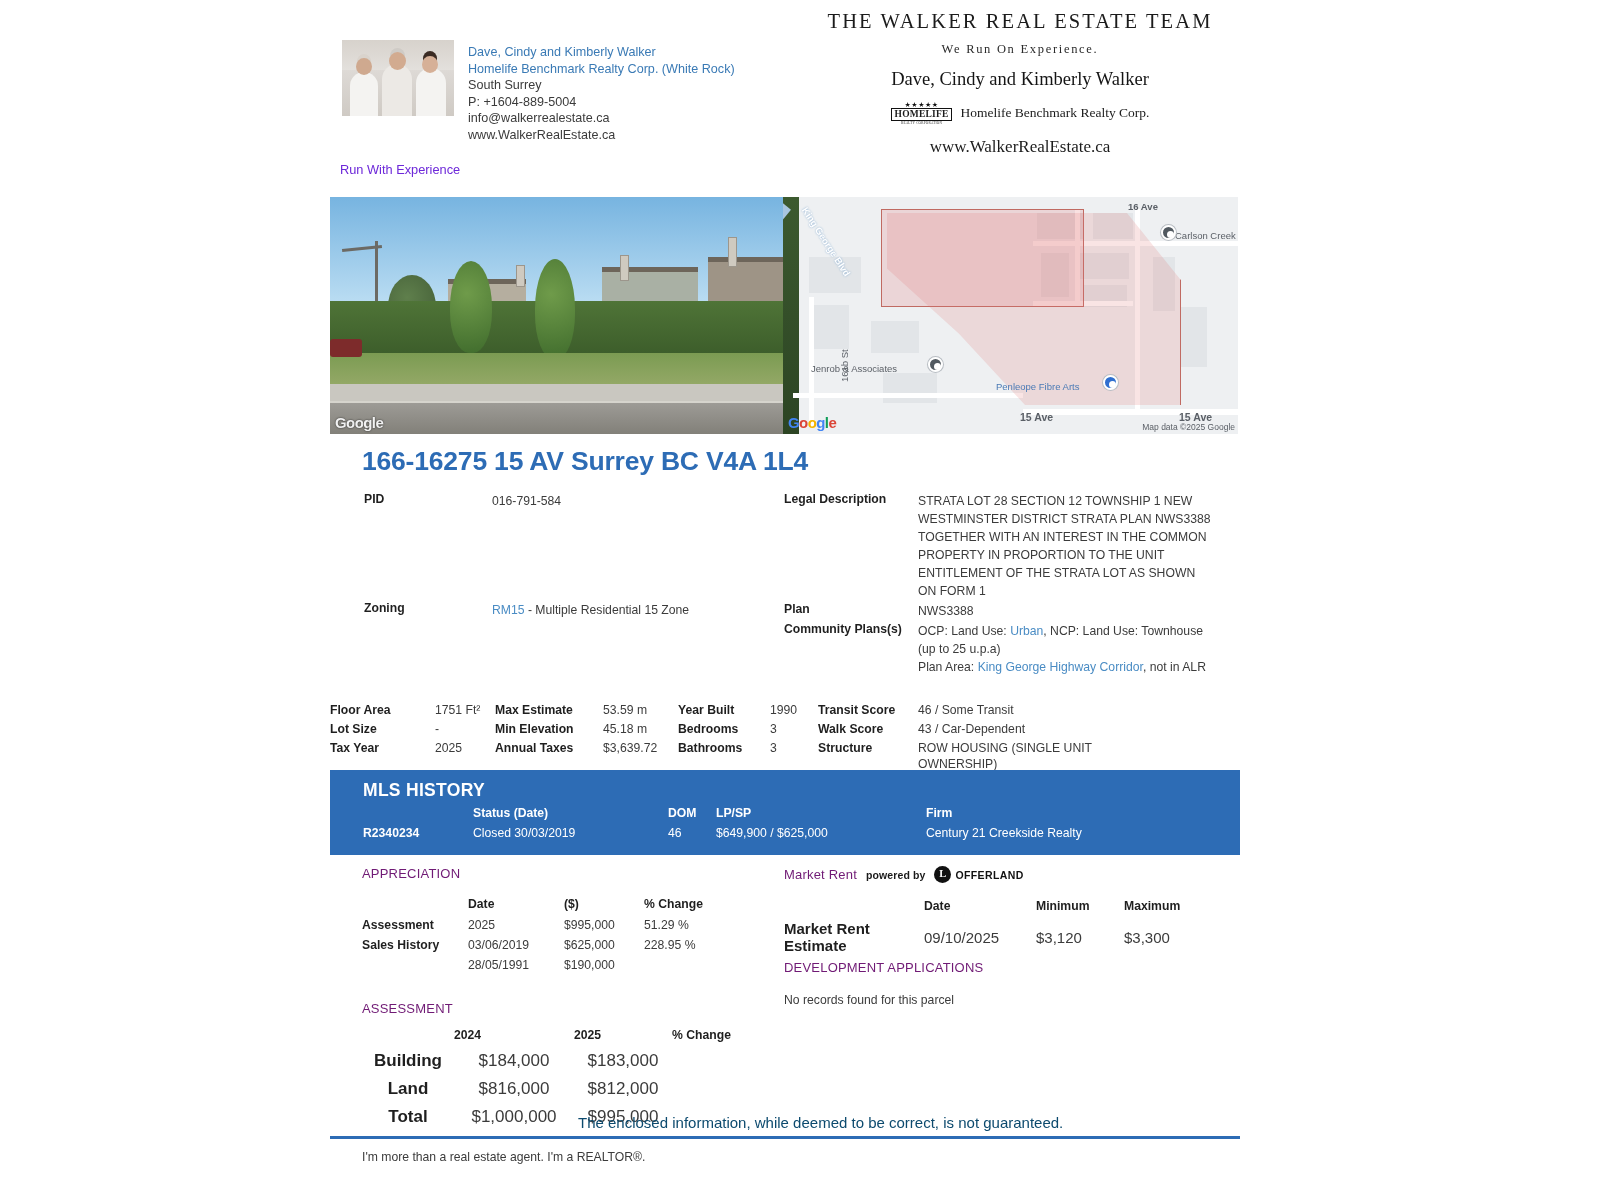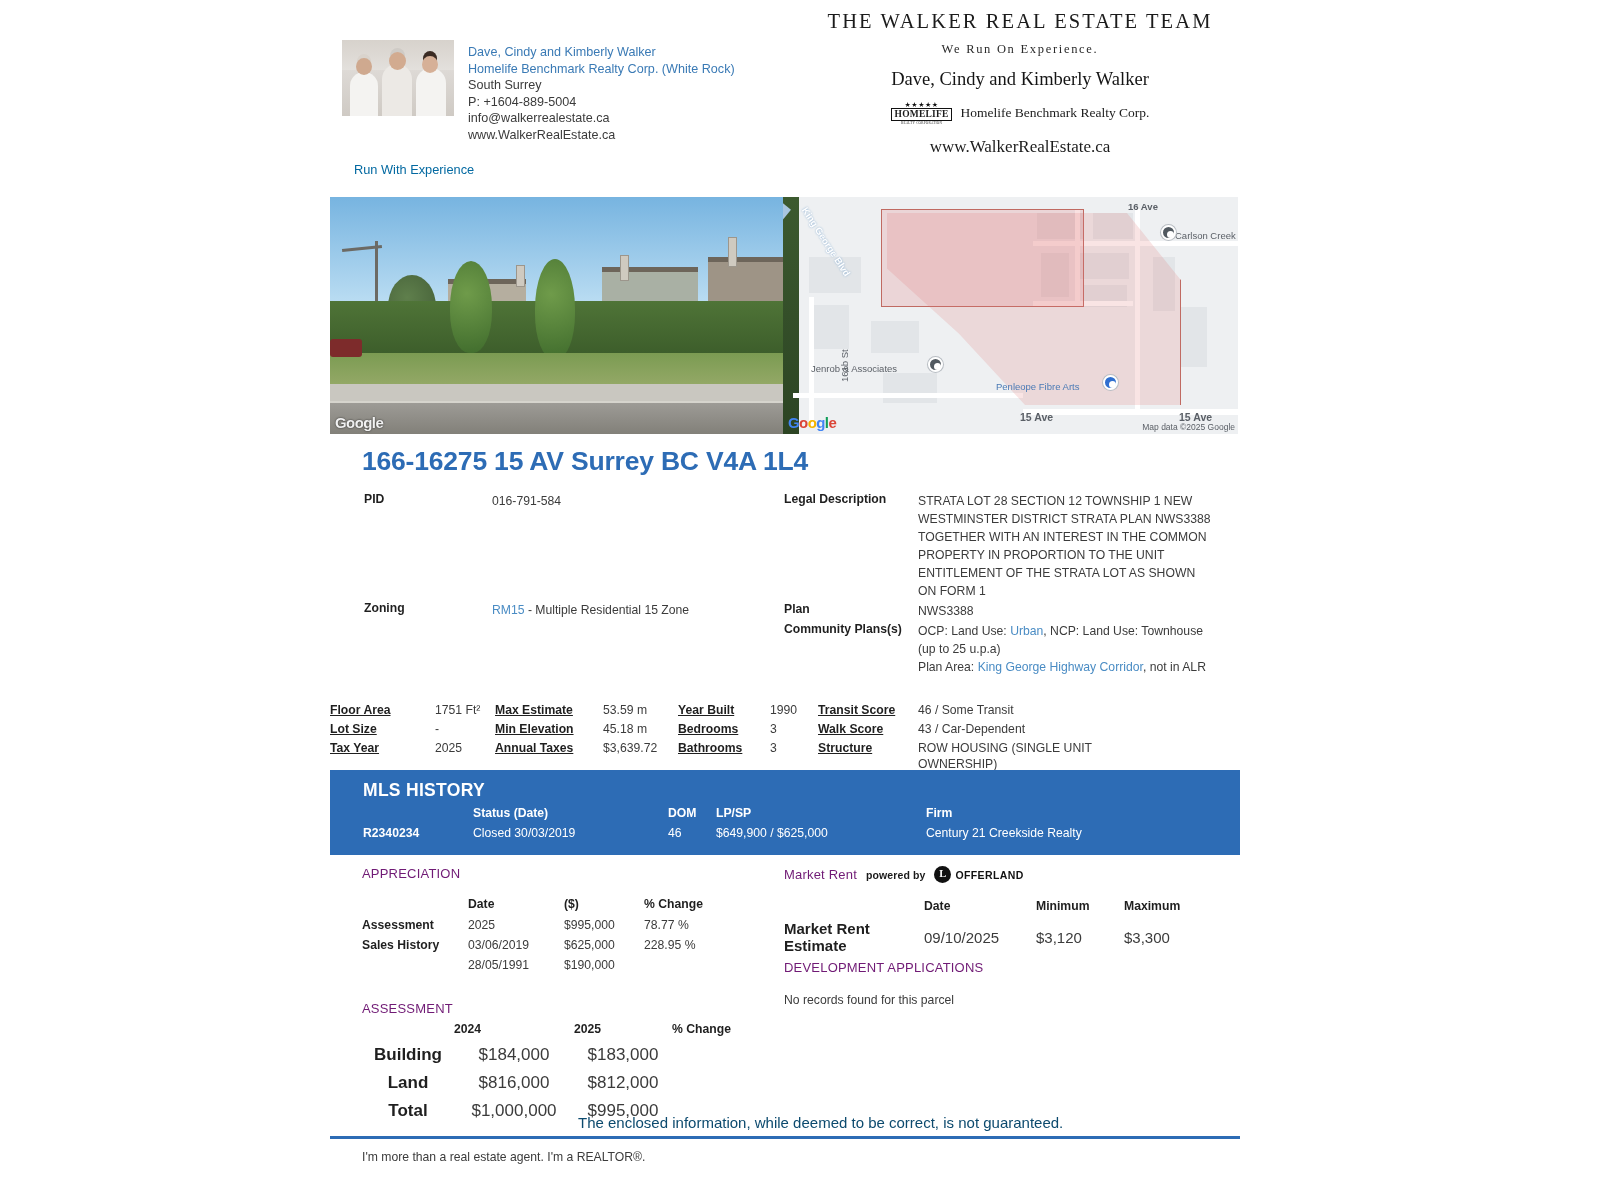--- a/index.html
+++ b/index.html
@@ -58,23 +58,23 @@
   .agent-info {
     margin-left: 14px;
     font-size: 12.6px;
     line-height: 16.5px;
     color: #3b3b3b;
     padding-top: 4px;
   }
   .agent-info .lnk { color: #3a7ab5; }
   .tagline {
     position: absolute;
-    left: 24px; top: 152px;
+    left: 10px; top: 152px;
     font-size: 12.8px;
-    color: #0369a1;
+    color: #6d28d9;
   }
 
   .brand {
     position: absolute;
     left: 470px; top: 0px;
     width: 440px;
     text-align: center;
     font-family: "Liberation Serif", serif;
     color: #1b1b1b;
   }
@@ -247,21 +247,21 @@
   .fact-col-r .fval { width:296px; }
   .lnk { color:#4a8cc4; }
 
   
   .stats {
     position:absolute; left:330px; top:702px; width:910px;
     font-size:12.2px;
   }
   .stats table { border-collapse:collapse; }
   .stats td { padding:0 0 3px 0; font-size:12.2px; line-height:16px; vertical-align:top;}
-  .stats td.k { font-weight:bold; color:#1f1f1f;text-decoration:underline; }
+  .stats td.k { font-weight:bold; color:#1f1f1f; }
   .stats td.v { color:#3b3b3b; }
   .c1w { width:105px; } .c2w { width:60px; }
   .c3w { width:108px; } .c4w { width:75px; }
   .c5w { width:92px; }  .c6w { width:48px; }
   .c7w { width:100px; } .c8w { width:240px; }
 
   
   .mls {
     position:absolute; left:330px; top:770px;
     width:910px; height:85px; background:#2d6cb5; color:#fff;
@@ -288,21 +288,21 @@
   }
   .appr { position:absolute; left:362px; top:866px; width:420px; }
   .appr table { border-collapse:collapse; margin-top:16px; }
   .appr th { font-size:12.2px; font-weight:bold; text-align:left; padding:0 0 7px 0; color:#1f1f1f;}
   .appr td { font-size:12.2px; text-align:left; padding:0 0 6px 0; color:#3b3b3b;}
   .appr td.k { font-weight:bold; color:#1f1f1f; }
   .pct { color:#4b9b54; }
   .w-rl { width:106px; } .w-rd { width:96px; } .w-rv { width:80px; }
 
   .assess { position:absolute; left:362px; top:1001px; width:420px; }
-  .assess table { border-collapse:collapse; margin-top:6px; }
+  .assess table { border-collapse:collapse; margin-top:12px; }
   .assess th { font-size:12.2px; font-weight:bold; text-align:left; padding:0 0 9px 0; color:#1f1f1f;}
   .assess td { font-size:17px; text-align:center; padding:0 0 8px 0; color:#3b3b3b;}
   .assess td.k { font-weight:bold; color:#1f1f1f; }
   .w-al { width:92px; } .w-ay { width:120px; } .w-ay2 { width:98px; }
 
   .mrent { position:absolute; left:784px; top:866px; width:456px; }
   .mrent-head { display:flex; align-items:center; gap:9px; }
   .powered { font-size:10.5px; font-weight:bold; color:#1a1a1a; letter-spacing:0.1px;}
   .off-logo { display:flex; align-items:center; gap:4px; }
   .off-circle {
@@ -554,21 +554,21 @@
           <th class="w-rd">Date</th>
           <th class="w-rv">($)</th>
           <th>% Change</th>
         </tr>
       </thead>
       <tbody>
         <tr>
           <td class="k">Assessment</td>
           <td>2025</td>
           <td>$995,000</td>
-          <td class="pct">78.77 %</td>
+          <td class="pct">51.29 %</td>
         </tr>
         <tr>
           <td class="k">Sales History</td>
           <td>03/06/2019</td>
           <td>$625,000</td>
           <td class="pct">228.95 %</td>
         </tr>
         <tr>
           <td class="k"></td>
           <td>28/05/1991</td>

